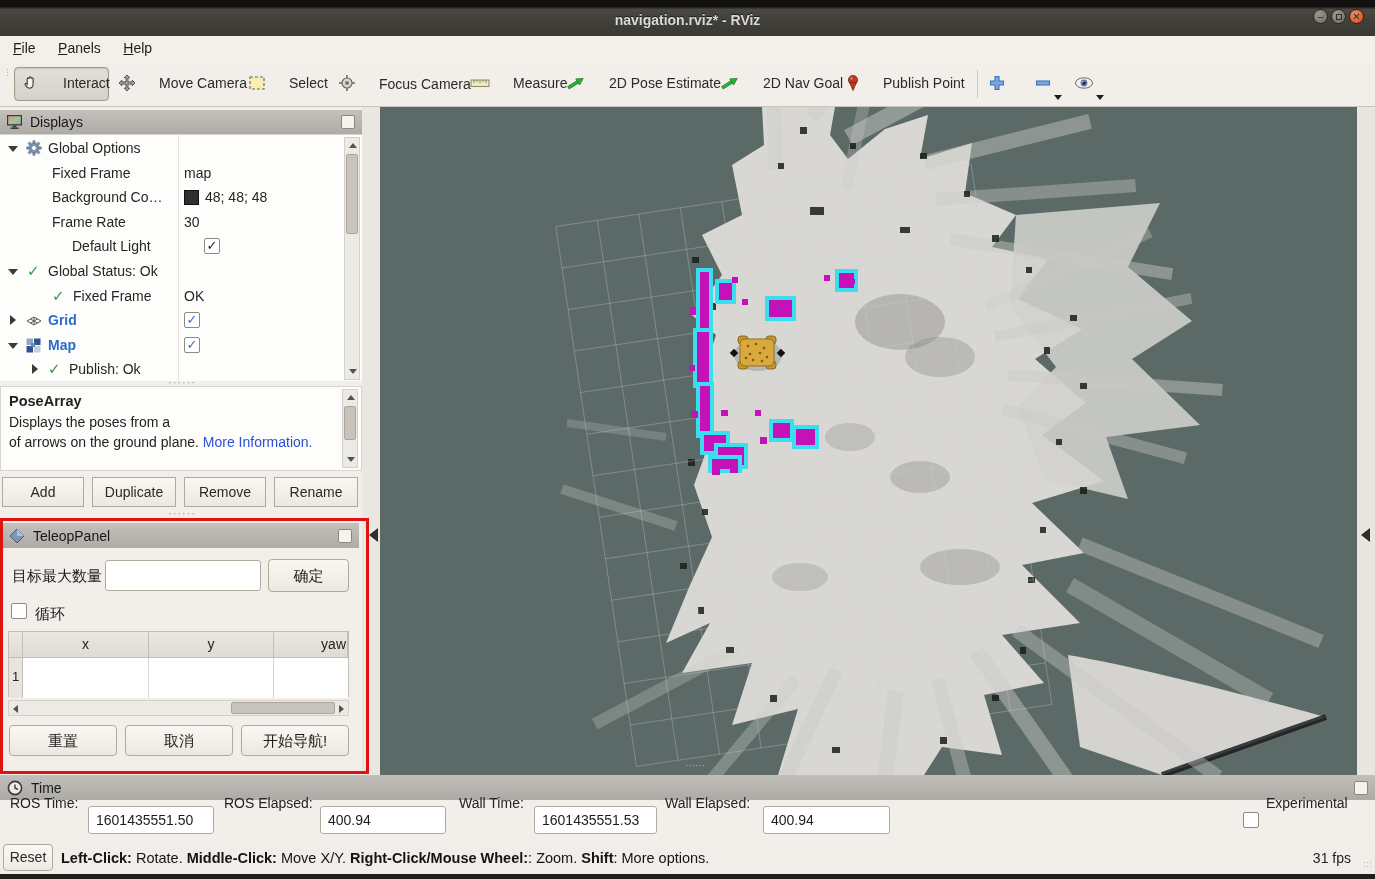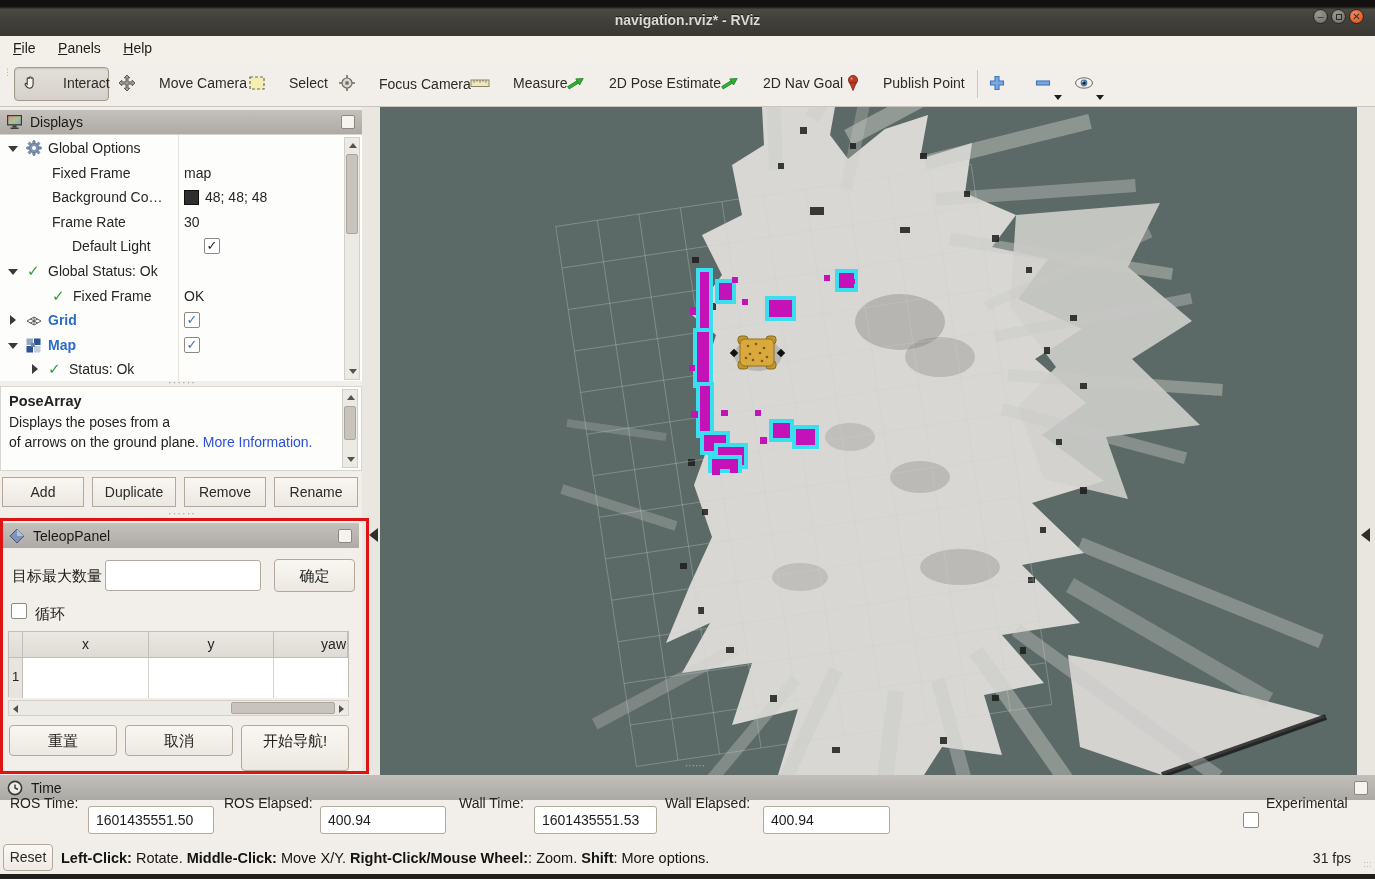--- a/index.html
+++ b/index.html
@@ -308,21 +308,21 @@
           <rect x="8" y="8" width="6.5" height="6.5" fill="#c3cfdf"></rect>
           <rect x="5" y="5" width="4" height="4" fill="#6b87ae"></rect>
         </svg>
         <span class="lbl blue-bold" style="left:48px;">Map</span>
         <span class="cb blue" style="left:184px;">✓</span>
       </div>
 
       <div class="trow" style="top:223.4px;">
         <i class="exp-right" style="left:32px;"></i>
         <span class="gcheck" style="left:48px;">✓</span>
-        <span class="lbl" style="left:69px;">Status: Ok</span>
+        <span class="lbl" style="left:69px;">Publish: Ok</span>
       </div>
 
       <div class="vscroll" style="top:2px; height:243px;">
         <i class="sarrow up" style="top:5px;"></i>
         <div class="vthumb" style="top:16px; height:80px;"></div>
         <i class="sarrow down" style="bottom:5px;"></i>
       </div>
     </div>
 
     <div class="dots-h" style="left:168px; top:273px;">······</div>
@@ -352,21 +352,21 @@
         <svg width="16" height="16" viewBox="0 0 16 16" style="margin:0 8px 0 6px;">
           <path d="M8 1 L15 8 L8 15 L1 8 Z" fill="#7d94b6" stroke="#44597a" stroke-width="1"></path>
           <path d="M8 1 L15 8 L8 8 Z" fill="#aebfd6"></path>
         </svg>
         <span>TeleopPanel</span>
         <span class="float-btn"></span>
       </div>
 
       <span class="abs" style="left:9px; top:46px; font-size:15px; color:#1d1d1b;">目标最大数量</span>
       <input class="tinput" style="left: 102px; top: 39px; width: 156px; height: 31px;" value="">
-      <div class="tbtn" style="left:271px; top:38px; width:81px; height:33px; line-height:31px;">确定</div>
+      <div class="tbtn" style="left:265px; top:38px; width:81px; height:33px; line-height:31px;">确定</div>
 
       <span class="cb" style="left:8px; top:82px; position:absolute;"></span>
       <span class="abs" style="left:32px; top:84px; font-size:15px; color:#1d1d1b;">循环</span>
 
       <div class="abs" id="teleop-table">
         <div class="th-cell" style="left:0; width:14px;"></div>
         <div class="th-cell" style="left:14px; width:126px;">x</div>
         <div class="th-cell" style="left:140px; width:125px;">y</div>
         <div class="th-cell" style="left:265px; width:74px; text-align:right; padding-right:1px;">yaw</div>
         <div class="rowhdr">1</div>
@@ -376,21 +376,21 @@
       </div>
 
       <div class="abs" id="hscroll">
         <i class="harrow left" style="left:4px;"></i>
         <div id="hthumb"></div>
         <i class="harrow right" style="right:4px;"></i>
       </div>
 
       <div class="tbtn" style="left:6px; top:204px; width:108px; height:31px; line-height:29px;">重置</div>
       <div class="tbtn" style="left:122px; top:204px; width:108px; height:31px; line-height:29px;">取消</div>
-      <div class="tbtn" style="left:238px; top:204px; width:108px; height:46px; line-height:29px;">开始导航!</div>
+      <div class="tbtn" style="left:238px; top:204px; width:108px; height:31px; line-height:29px;">开始导航!</div>
     </div>
 
     <div class="abs" id="teleop-highlight"></div>
   </div>
 
   <div class="abs" id="splitter-left">
     <div class="dots-v" style="left:3px; top:412px;">·<br>·<br>·<br>·<br>·</div>
     <i class="collapse-arrow" style="left:7px; top:421px;"></i>
   </div>
   <div class="abs" id="splitter-right">

